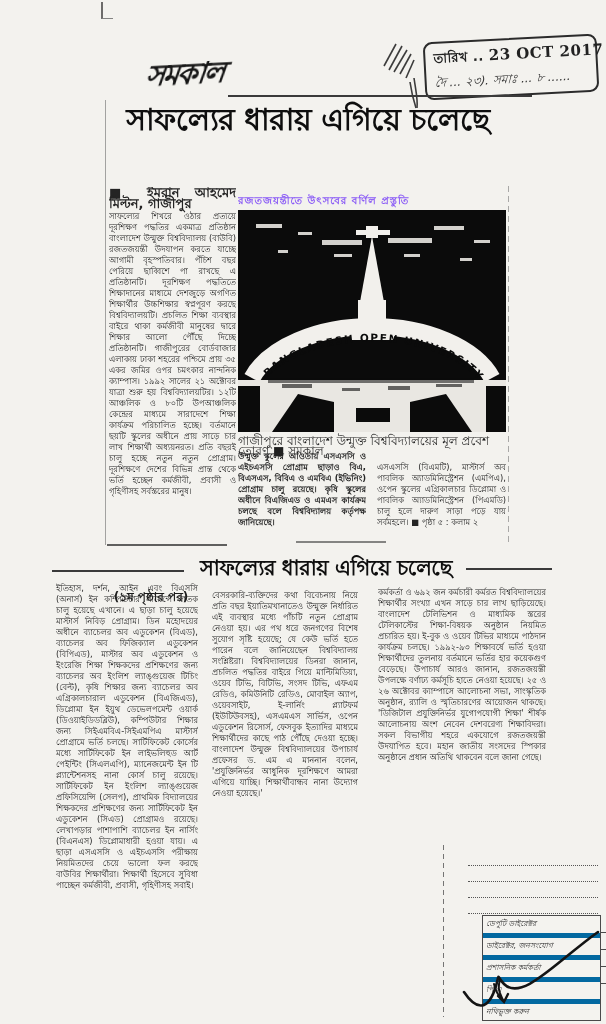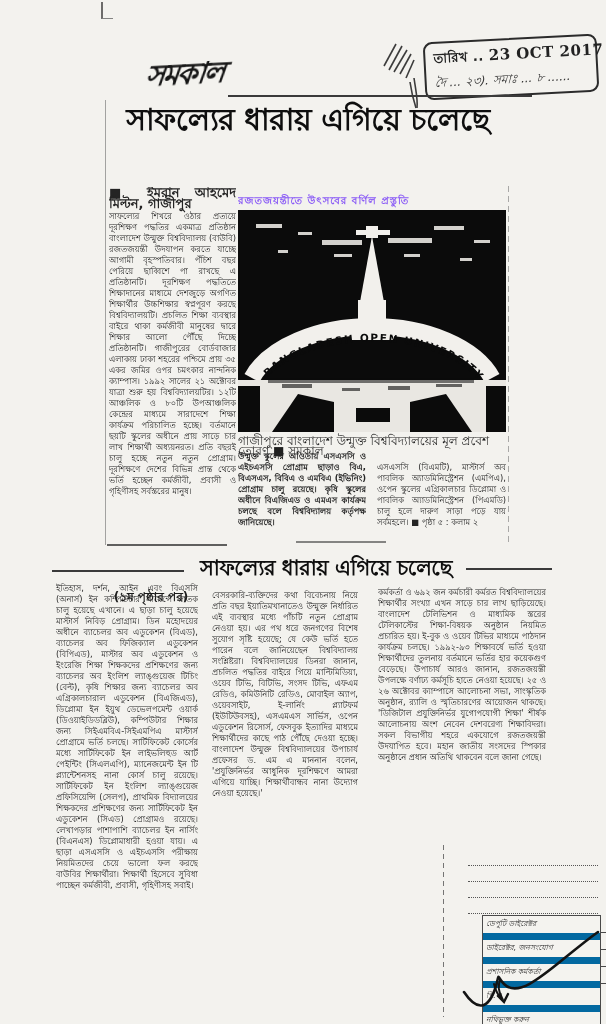--- a/index.html
+++ b/index.html
@@ -73,21 +73,21 @@
   .dotted-lines{left:468px;top:850px;width:130px;}
   .dotted-lines div{height:15px;border-bottom:1.5px dotted #555;}
   .v-dash{left:443px;top:845px;width:1px;height:172px;
     background:repeating-linear-gradient(#555 0 5px,transparent 5px 9px);opacity:.8;}
   .routing-table{
     left:482px;top:915px;width:119px;
     border:1px solid #4a4a4a;background:#f4f3ef;
     box-sizing:border-box;
   }
   .routing-row{
-    height:17px;border-bottom:7px solid #0369a1;
+    height:17px;border-bottom:5px solid #0369a1;
     font-size:7.6px;line-height:16px;padding:0 3px;
     color:#333;font-style:italic;white-space:nowrap;overflow:hidden;
     filter:blur(.25px);
   }
   .routing-row:last-child{border-bottom:none;height:16px;}
   .row-ext{left:601px;width:5px;height:1px;background:#4a4a4a;}
   .checkmark{left:438px;top:918px;}
 </style>
 </head>
 <body>

